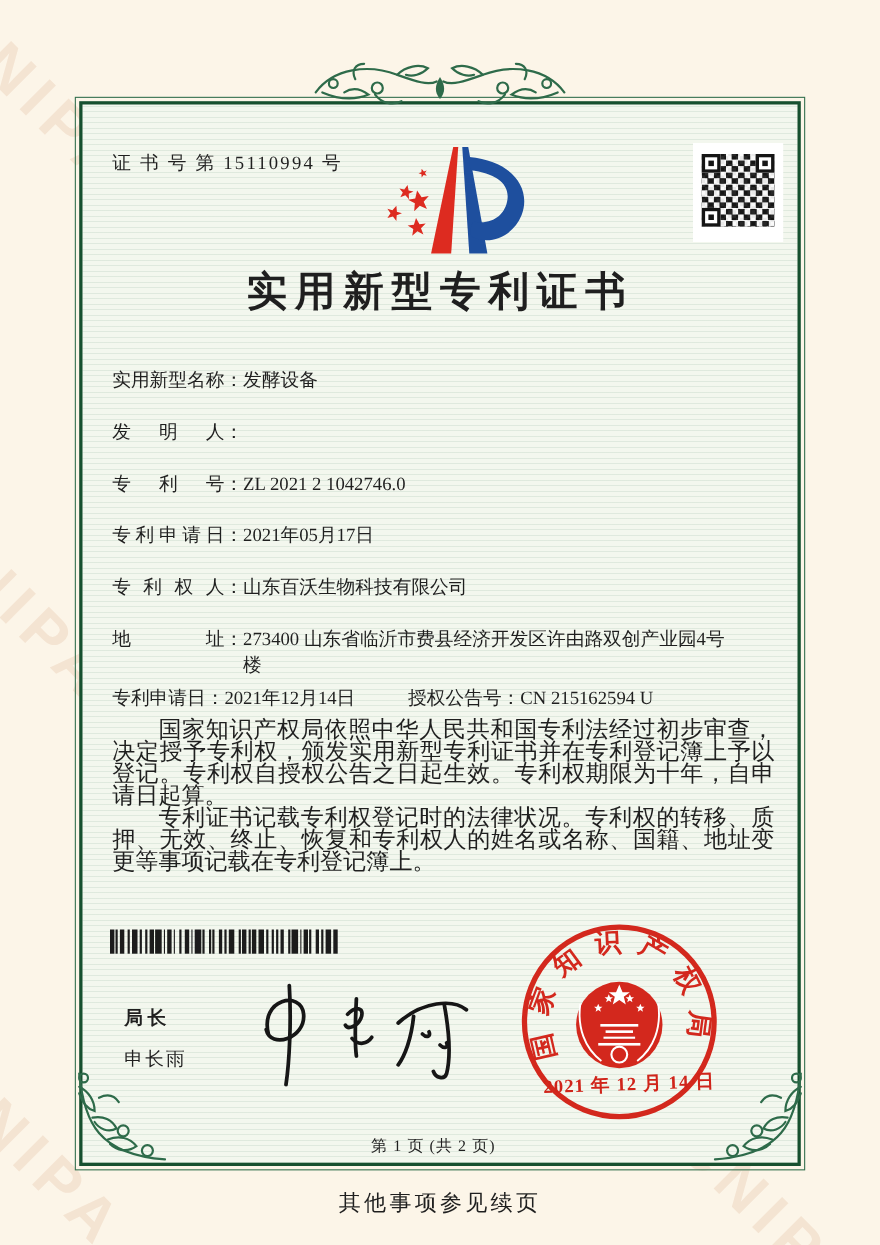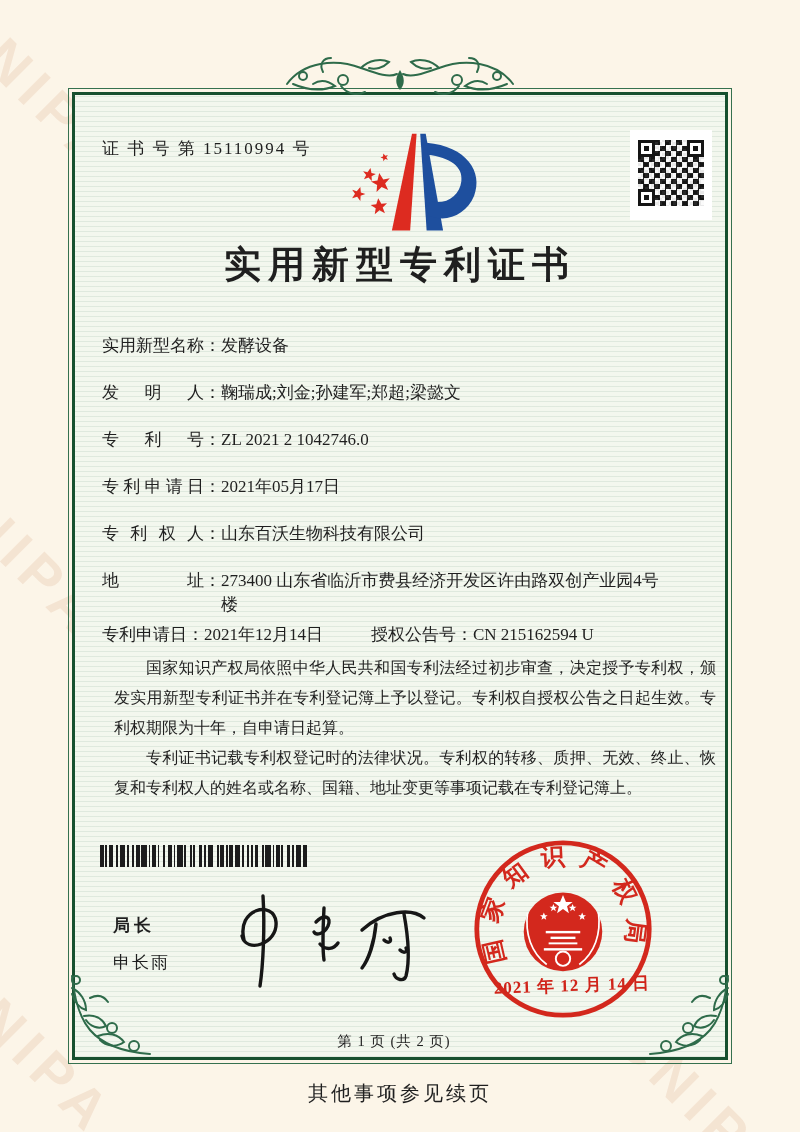--- a/index.html
+++ b/index.html
@@ -37,21 +37,21 @@
   
   .fields{left:102px;top:334px;width:604px;font-size:17px;}
   .f-row{display:flex;margin-bottom:23px;line-height:24px;}
   .f-label{width:102px;text-align:justify;text-align-last:justify;flex:0 0 102px;}
   .f-colon{flex:0 0 auto;}
   .f-value{flex:0 1 auto;max-width:452px;}
   .grant-row{display:flex;font-size:17px;line-height:24px;}
   .grant-cell{display:flex;}
   .grant-cell.second{margin-left:48px;}
 
-  .paras{left:102px;top:653px;width:602px;font-size:16px;line-height:30px;text-align:justify;margin-left:12px;}
+  .paras{left:102px;top:653px;width:602px;font-size:21px;line-height:20px;text-align:justify;}
   .paras p{margin:0;text-indent:2em;}
 
   .barcode{left:100px;top:845px;height:22px;display:flex;}
   .barcode span{flex:0 0 auto;height:100%;}
 
   .signer-role{left:113px;top:914px;font-size:17px;letter-spacing:4px;font-weight:bold;}
   .signer-name{left:113px;top:951px;font-size:17px;letter-spacing:2px;}
 
   .seal-date{left:486px;top:974px;width:172px;text-align:center;color:#d0241a;
              font-weight:700;font-size:17px;letter-spacing:1px;transform:rotate(-2deg);}
@@ -144,21 +144,20 @@
 
   <div class="abs fields">
     <div class="f-row">
       <span class="f-label">实用新型名称</span>
         <span class="f-colon">：</span>
       <span class="f-value">发酵设备</span>
     </div>
     <div class="f-row">
       <span class="f-label">发明人</span>
         <span class="f-colon">：</span>
-      <span class="f-value">鞠瑞成;刘金;孙建军;郑超;梁懿文</span>
     </div>
     <div class="f-row">
       <span class="f-label">专利号</span>
         <span class="f-colon">：</span>
       <span class="f-value">ZL 2021 2 1042746.0</span>
     </div>
     <div class="f-row">
       <span class="f-label">专利申请日</span>
         <span class="f-colon">：</span>
       <span class="f-value">2021年05月17日</span>

